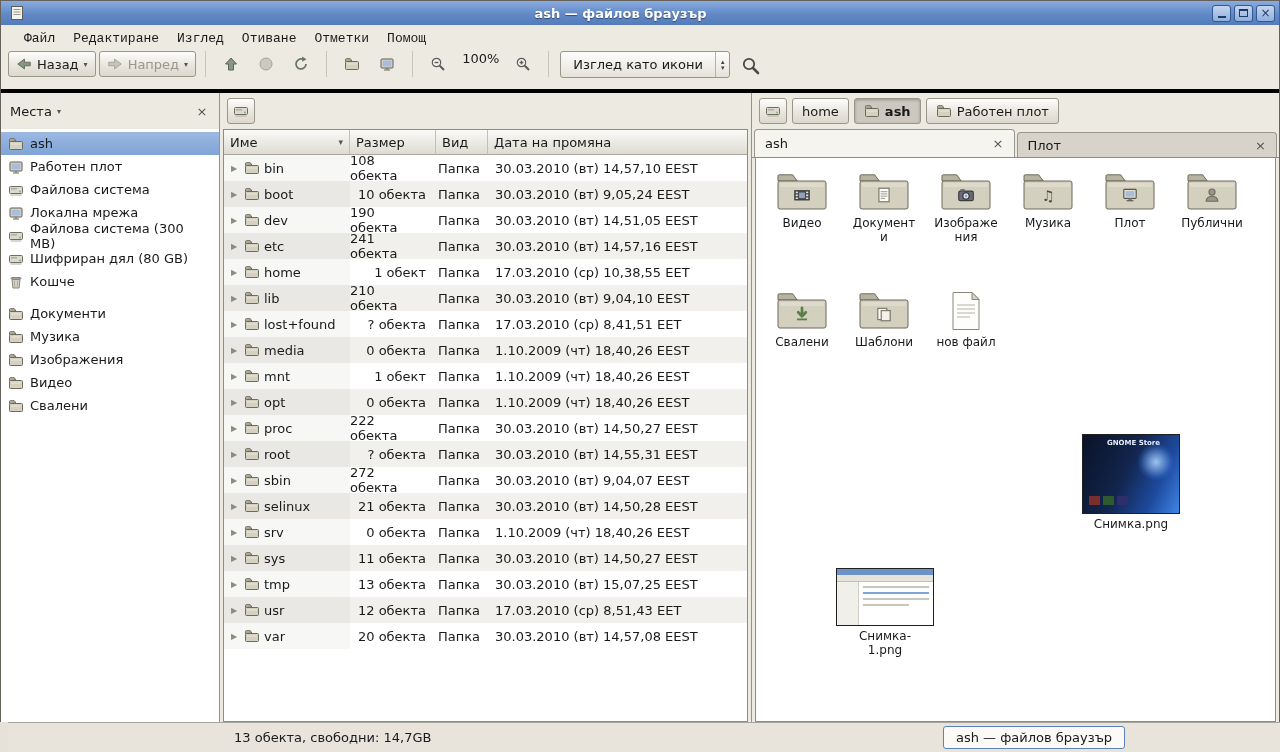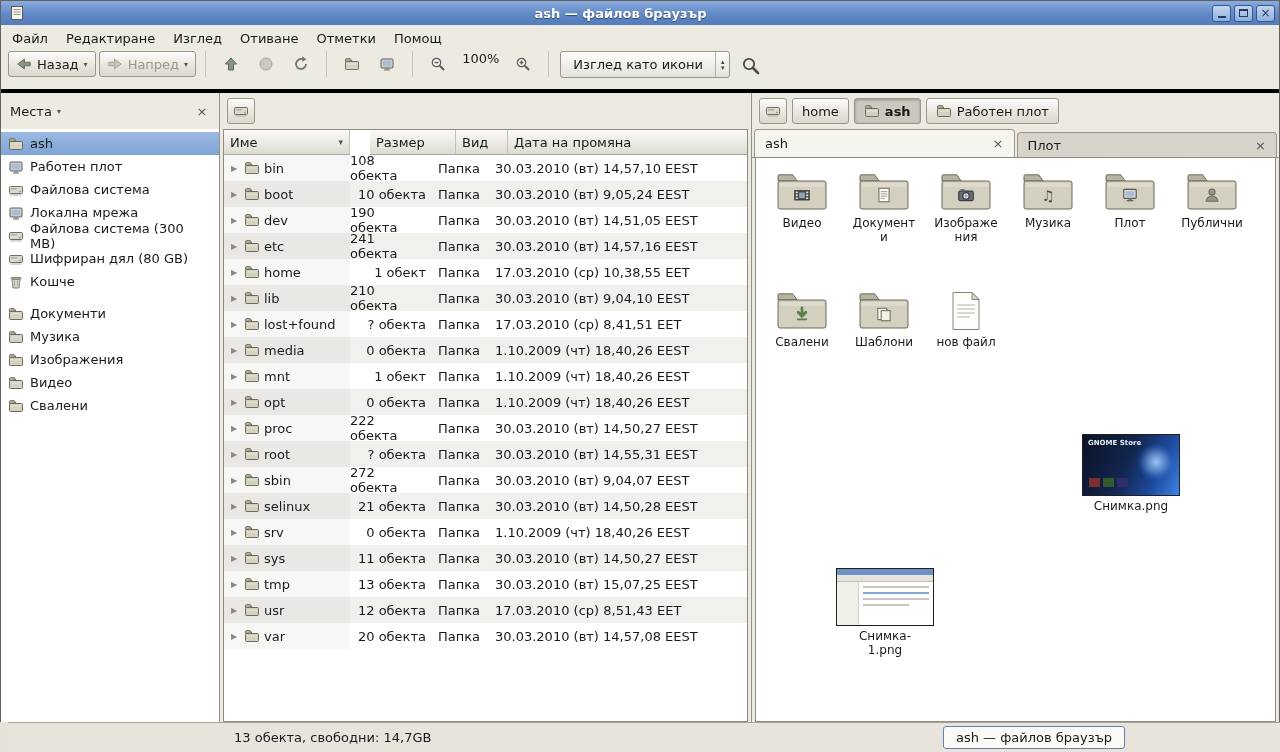--- a/index.html
+++ b/index.html
@@ -21,21 +21,21 @@
   .win-icon { width:16px; height:16px; margin:0 4px; display:inline-flex; }
   .title { flex:1; text-align:center; color:#fff; font-weight:bold;
     font-size:13px; text-shadow:0 1px 1px rgba(0,0,0,.45); }
   .win-btns { display:flex; gap:3px; }
   .wbtn { width:19px; height:17px; border:1px solid #315a93; border-radius:3px;
     background:linear-gradient(#c6d5ee,#8fafdc); display:flex; align-items:center;
     justify-content:center; color:#1d3a66; font-size:12px; line-height:1; }
   .g-min { width:8px; height:2px; background:#1d3a66; margin-top:8px; }
   .g-max { width:9px; height:8px; border:1px solid #1d3a66; border-top-width:2px; }
 
-  .menubar { flex:0 0 26px; display:flex; align-items:center; padding:0 2px; }
+  .menubar { flex:0 0 26px; display:flex; align-items:center; padding:0 14px;font-family:Liberation Mono, monospace; }
   .menu-item { padding:3px 9px; }
 
   .toolbar { flex:0 0 42px; display:flex; align-items:flex-start; padding:0 7px;
     gap:3px; border-bottom:4px solid #000000; }
   .tbtn { display:flex; align-items:center; gap:5px; padding:4px 7px;
     border:1px solid #9a968a; border-radius:3px;
     background:linear-gradient(#fdfdfc,#e9e6de 55%,#dcd8ce);
     font-family:inherit; font-size:13px; color:#1a1a1a; }
   .tbtn.flat { border-color:transparent; background:transparent; }
   .tbtn.disabled { color:#9b978c; }
@@ -77,21 +77,21 @@
   .pb-btn.active { background:#ccc8bf; box-shadow:inset 0 1px 3px rgba(0,0,0,.28);
     font-weight:bold; }
 
   .treeview { flex:1; margin:0 3px; border:1px solid #8e8b80; background:#fff;
     display:flex; flex-direction:column; min-height:0; }
   .tree-header { display:flex; flex:0 0 25px; }
   .th-cell { background:linear-gradient(#fafaf8,#dedbd2);
     border-right:1px solid #c4c0b5; border-bottom:1px solid #a9a69b;
     padding:0 6px; display:flex; align-items:center; }
   .col-name { width:126px; }
-  .col-size { width:86px;margin-left:20px; }
+  .col-size { width:86px; }
   .col-kind { width:52px; }
   .col-date { flex:1; border-right:none; }
   .sort-arrow { margin-left:auto; font-size:9px; color:#555; }
   .tree-body { flex:1; overflow:hidden; }
   .tree-row { display:flex; height:26px; align-items:stretch; }
   .tree-row.odd { background:#f2f0ec; }
   .tc { display:flex; align-items:center; }
   .tc-name { width:126px; padding-left:4px; gap:4px; background:rgba(125,115,95,.06); }
   .expander { font-size:8px; color:#8d8a7c; width:12px; text-align:center; }
   .icn.sm { width:16px; height:16px; }
@@ -135,22 +135,22 @@
   .thumb-box { border:1px solid #1f1f1f; background:#fff; overflow:hidden;
     display:flex; flex-direction:column; }
   .guadec { width:96px; height:64px; }
   .tg-top { height:13px; background:#ececec; border-bottom:1px solid #cfcfcf; }
   .tg-band { height:24px; background:#223c5e; color:#fff; font-size:7px;
     font-weight:bold; letter-spacing:1.5px; display:flex; align-items:center;
     justify-content:center; }
   .tg-bot { flex:1; padding:2px 6px; }
   .tl { display:block; height:2px; background:#88a6d4; margin-top:4px; }
   .tl.s { width:60%; background:#b8c8e4; }
-  .store { width:98px; height:62px; position:relative;
-    background:linear-gradient(115deg,#0a1226 0%,#12254d 45%,#1d4a9e 75%,#3f85e8 100%); }
+  .store { width:98px; height:80px; position:relative;
+    background:linear-gradient(115deg,#0a1226 0%,#12254d 45%,#1d4a9e 75%,#3f85e8 100%);text-align:center; }
   .ts-text { color:#e8eef8; font-size:7px; font-weight:bold; padding:4px 0 0 5px; }
   .ts-glow { position:absolute; right:5px; top:9px; width:36px; height:36px;
     border-radius:50%;
     background:radial-gradient(circle,#9cc4f4 0%,rgba(60,120,220,.25) 60%,transparent 75%); }
   .ts-sq { position:absolute; width:11px; height:9px; bottom:8px; }
   .ts-sq.a { left:6px;  background:#7a2e2e; }
   .ts-sq.b { left:20px; background:#2e5a2e; }
   .ts-sq.c { left:34px; background:#2e2e6a; }
   .filemanager { width:98px; height:58px; }
   .tf-title { height:6px; background:#6c92c6; }

